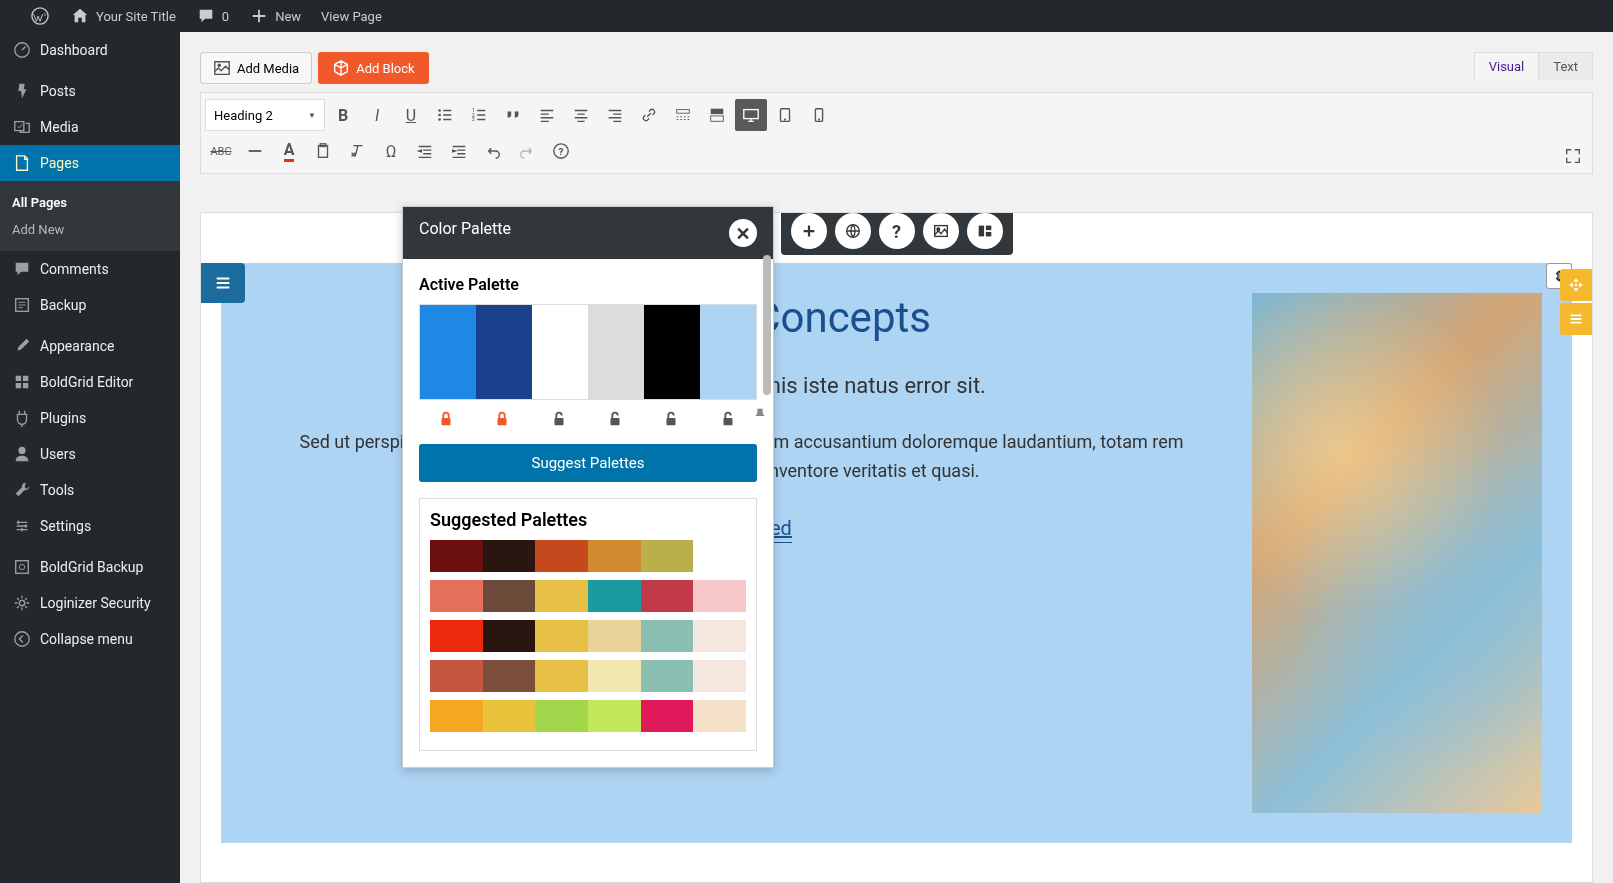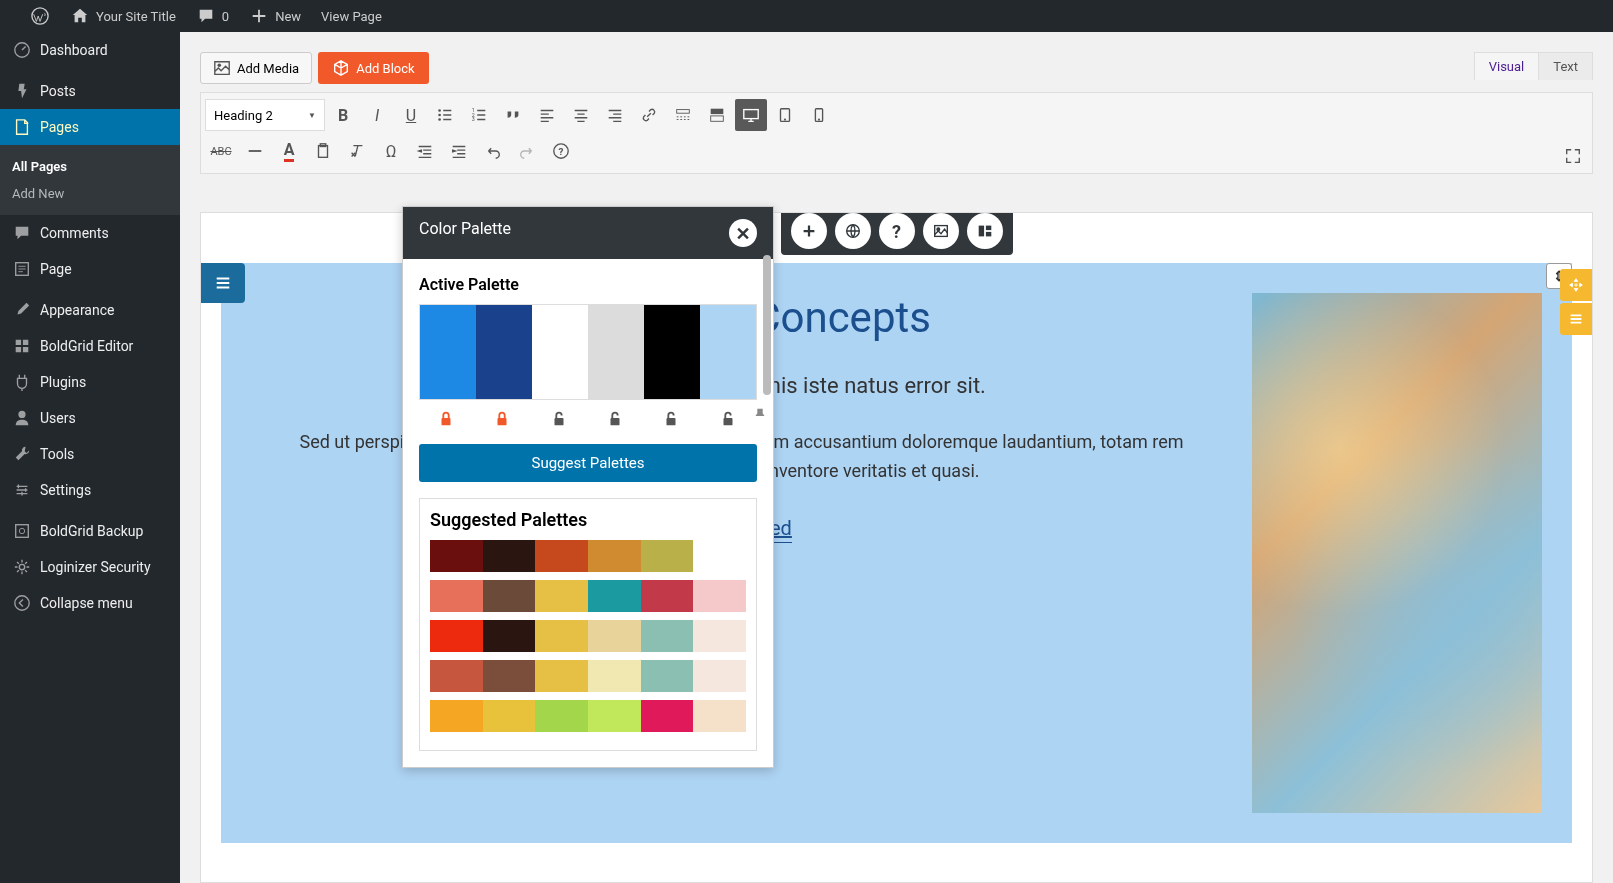--- a/index.html
+++ b/index.html
@@ -136,20 +136,29 @@
     </div>
   <div class="sidebar-separator"></div>
   <div class="sidebar-item">
       <span class="sidebar-icon">
         <svg viewBox="0 0 20 20" fill="currentColor">
           <path d="M7 2h6l-1 6h3l-5 10-1-8H6z"></path>
         </svg>
       </span>
       <span>Posts</span>
     </div>
+  <div class="sidebar-item">
+      <span class="sidebar-icon">
+        <svg viewBox="0 0 20 20" fill="currentColor">
+          <path d="M2 4h10v10H2zM14 6h4v10H8v-2" fill="none" stroke="currentColor" stroke-width="1.5"></path>
+          <path d="M5 9l2 2 3-4" fill="none" stroke="currentColor"></path>
+        </svg>
+      </span>
+      <span>Media</span>
+    </div>
   <div class="sidebar-item active">
       <span class="sidebar-icon">
         <svg viewBox="0 0 20 20" fill="currentColor">
           <path d="M4 2h9l3 3v13H4zM13 2v4h4" fill="none" stroke="currentColor" stroke-width="1.5"></path>
         </svg>
       </span>
       <span>Pages</span>
     </div>
   <div class="sidebar-sub">
     <div class="sidebar-sub-item current">All Pages</div>
@@ -163,21 +172,21 @@
       </span>
       <span>Comments</span>
     </div>
   <div class="sidebar-item">
       <span class="sidebar-icon">
         <svg viewBox="0 0 20 20" fill="currentColor">
           <rect x="3" y="3" width="14" height="14" fill="none" stroke="currentColor" stroke-width="1.5"></rect>
           <path d="M6 7h8M6 10h8M6 13h5" stroke="currentColor"></path>
         </svg>
       </span>
-      <span>Page</span>
+      <span>Backup</span>
     </div>
   <div class="sidebar-separator"></div>
   <div class="sidebar-item">
       <span class="sidebar-icon">
         <svg viewBox="0 0 20 20" fill="currentColor">
           <path d="M15 2l3 3-9 9-4 1 1-4z"></path>
         </svg>
       </span>
       <span>Appearance</span>
     </div>

